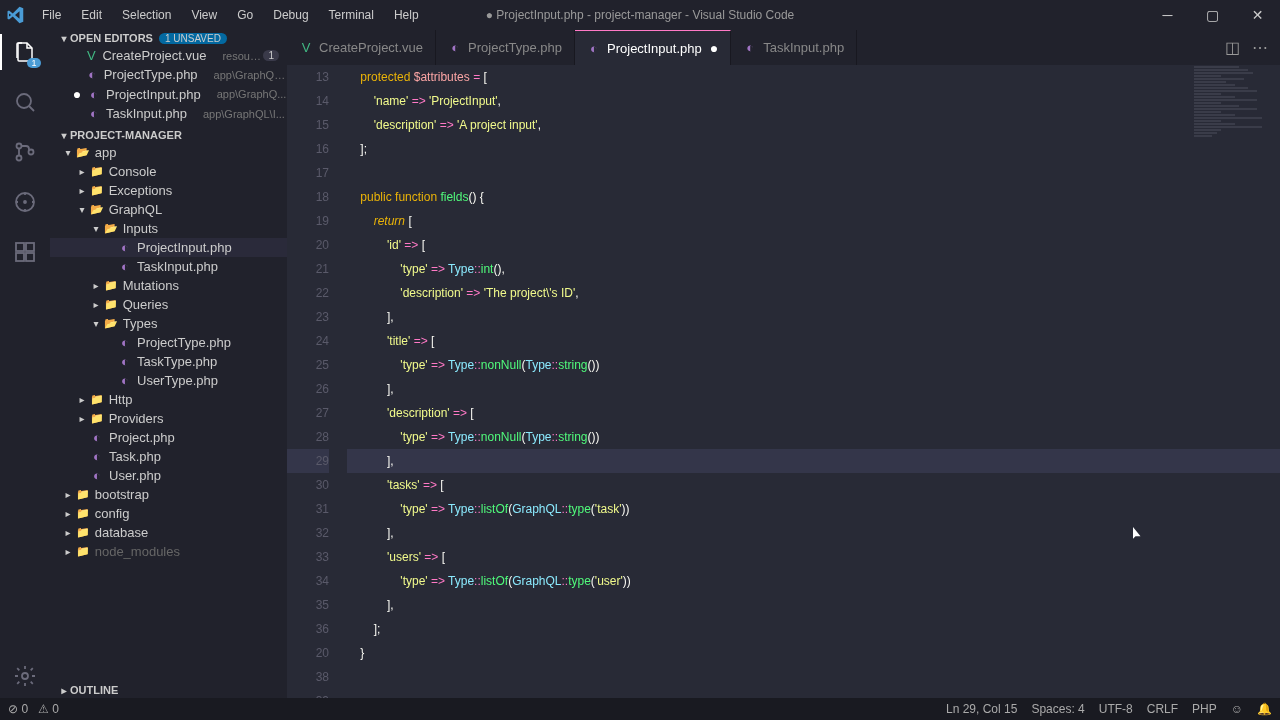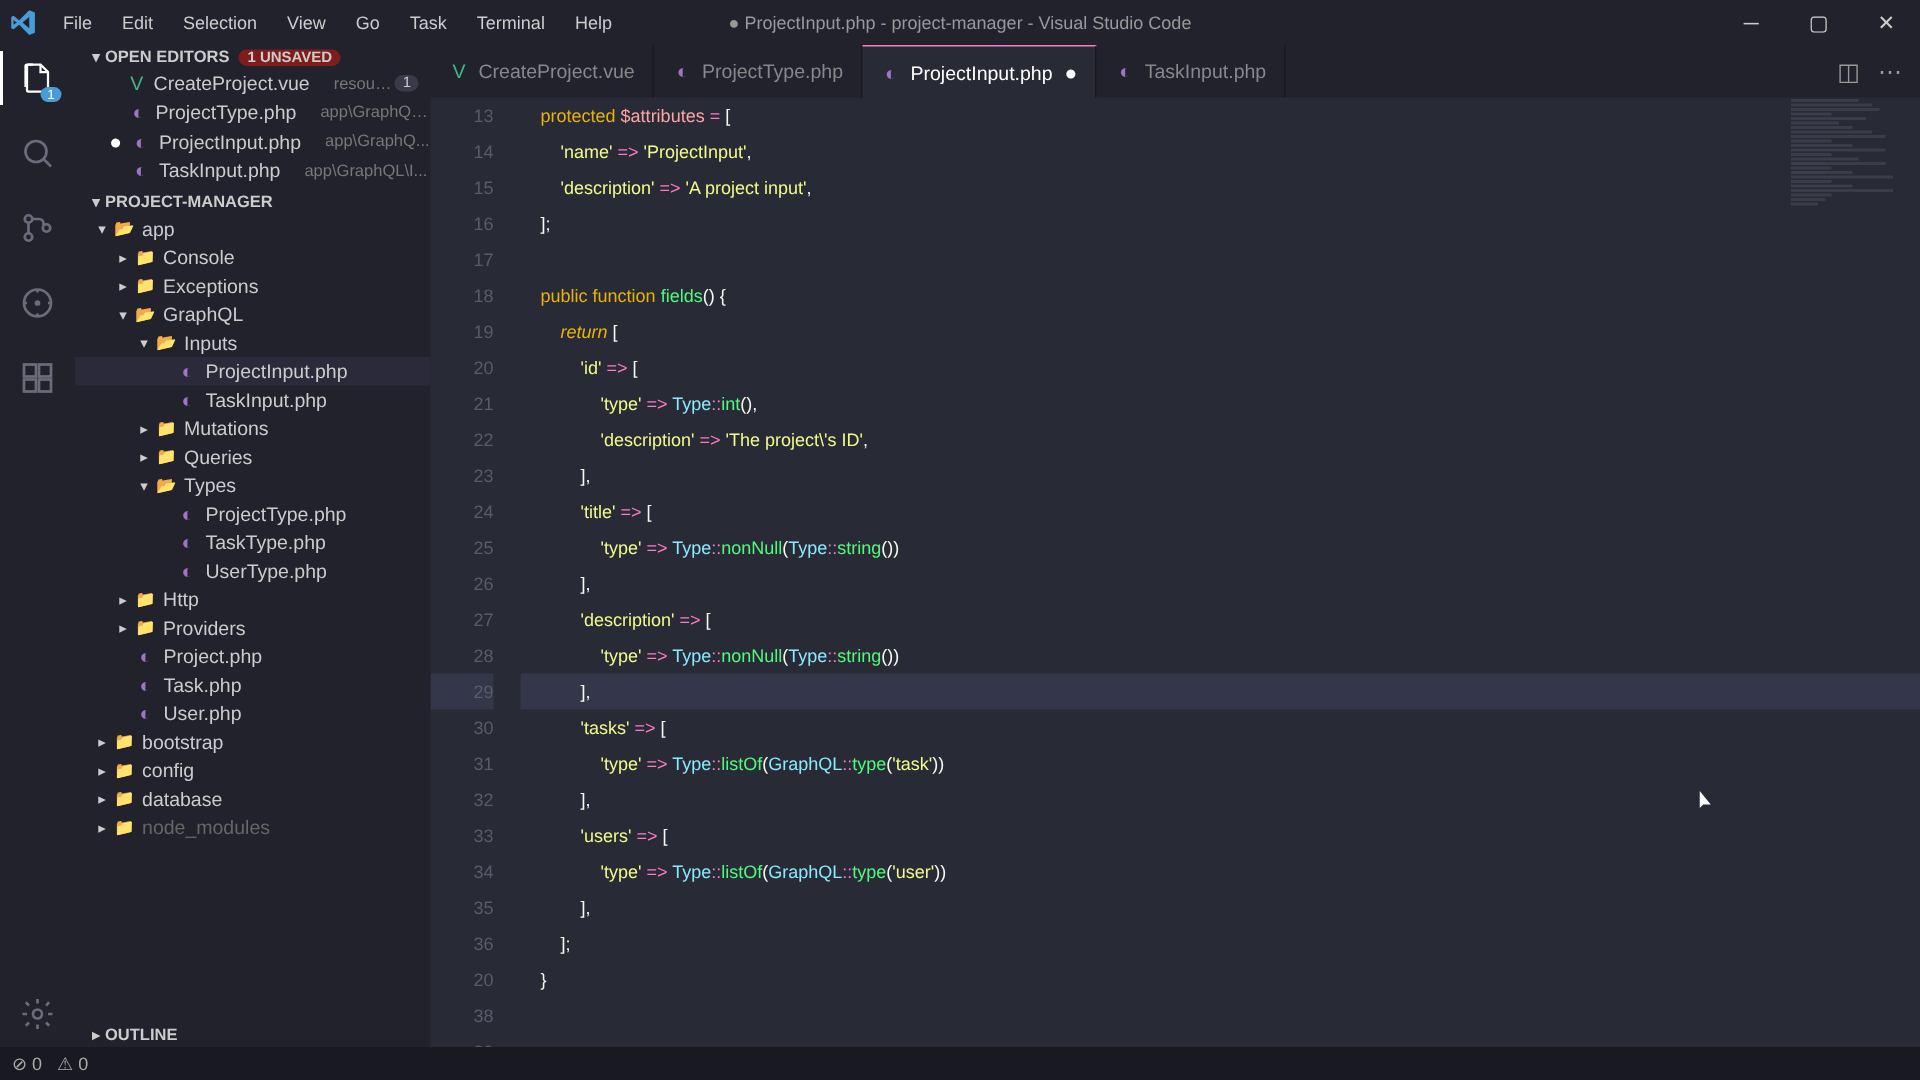--- a/index.html
+++ b/index.html
@@ -15,21 +15,21 @@
 .activity-bar{width:50px;background:#21222c;display:flex;flex-direction:column;align-items:center;padding-top:8px;gap:22px}
 .activity-icon{width:28px;height:28px;display:flex;align-items:center;justify-content:center;color:#6b6b7b;position:relative}
 .activity-icon.active{color:#fff}
 .activity-icon.active::before{content:'';position:absolute;left:-11px;top:-4px;width:2px;height:36px;background:#fff}
 .badge{position:absolute;bottom:-2px;right:-2px;background:#4a9cd6;color:#fff;font-size:9px;border-radius:8px;padding:0 4px;min-width:14px;text-align:center}
 .activity-bottom{margin-top:auto;margin-bottom:8px}
 .sidebar{width:237px;background:#21222c;display:flex;flex-direction:column;font-size:13px}
 .sidebar-header{padding:10px 12px 6px 20px;font-size:11px;color:#aaa;letter-spacing:0.5px}
 .section{display:flex;align-items:center;padding:2px 8px;cursor:pointer;color:#ccc;font-size:11px;font-weight:700}
 .chev{width:12px;display:inline-block;text-align:center;color:#ccc;font-size:10px}
-.badge-inline{background:#7f1d1d;color:#ccc;border-radius:7px;padding:0 6px;font-size:10px;margin-left:6px;font-weight:700}
+.badge-inline{background:#0369a1;color:#ccc;border-radius:7px;padding:0 6px;font-size:10px;margin-left:6px;font-weight:400}
 .open-editors{padding-bottom:4px}
 .ed-item{display:flex;align-items:center;padding:2px 0 2px 18px;font-size:13px;color:#ccc;white-space:nowrap;overflow:hidden}
 .ed-dot{width:18px;text-align:center;color:#fff;font-size:14px}
 .ed-icon{width:16px;margin-right:4px;text-align:center}
 .ed-path{color:#777;font-size:11px;margin-left:16px;overflow:hidden;text-overflow:ellipsis}
 .ed-num{margin-left:auto;margin-right:8px;background:#3a3a4a;border-radius:8px;padding:0 5px;font-size:10px}
 .tree{flex:1;overflow:hidden}
 .tree-item{display:flex;align-items:center;padding:2px 0;font-size:13px;color:#ccc;white-space:nowrap;cursor:pointer}
 .tree-item.active{background:#2a2a3a}
 .tree-item .chev{margin-right:2px}
@@ -69,21 +69,21 @@
     <svg width="18" height="18" viewBox="0 0 24 24">
         <path fill="#4a9cd6" d="M23 3l-5-2-9 9-5-4-2 1v10l2 1 5-4 9 9 5-2V3zM4 14v-4l3 2-3 2zm14 3l-6-5 6-5v10z"></path>
       </svg>
   </div>
   <div class="menus">
     <span class="menu-item">File</span>
     <span class="menu-item">Edit</span>
     <span class="menu-item">Selection</span>
     <span class="menu-item">View</span>
     <span class="menu-item">Go</span>
-    <span class="menu-item">Task</span>
+    <span class="menu-item">Debug</span>
     <span class="menu-item">Terminal</span>
     <span class="menu-item">Help</span>
   </div>
   <div class="title-center">● ProjectInput.php - project-manager - Visual Studio Code</div>
   <div class="win-controls">
     <div class="win-btn">─</div>
     <div class="win-btn">▢</div>
     <div class="win-btn">✕</div>
   </div>
 </div>
@@ -374,17 +374,26 @@
         <div class="mm-line" style="width:20%"></div>
     </div>
   </div>
 </div>
 
 <div class="statusbar">
   <div class="sb-left">
     <span>⊘ <span>0</span></span>
     <span>⚠ <span>0</span></span>
   </div>
+  <div class="sb-right">
+    <span>Ln 29, Col 15</span>
+    <span>Spaces: 4</span>
+    <span>UTF-8</span>
+    <span>CRLF</span>
+    <span>PHP</span>
+    <span>☺</span>
+    <span>🔔</span>
+  </div>
 </div>
 
 <svg class="cursor-fake" viewBox="0 0 12 19">
     <path fill="#fff" d="M0 0v14l3-3h6z"></path>
   </svg>
 
 </body></html>

